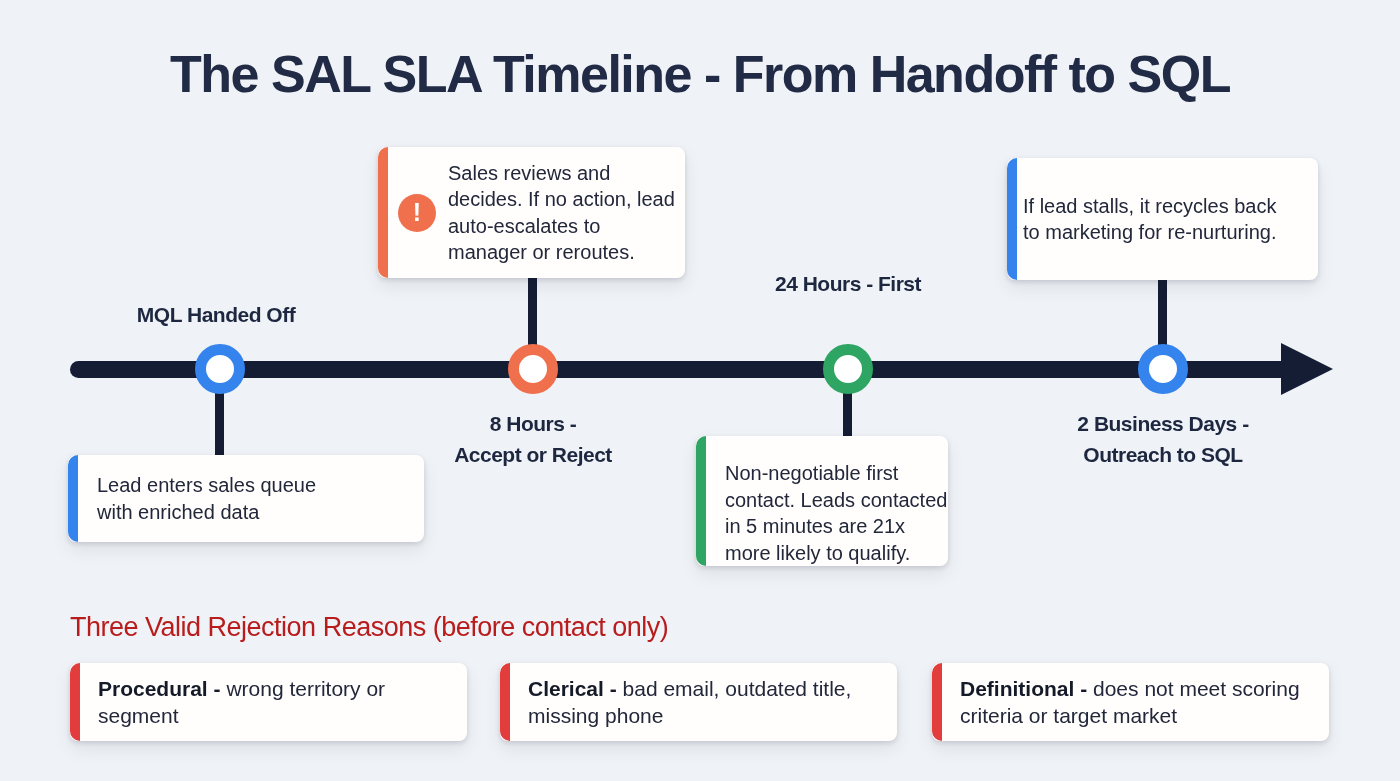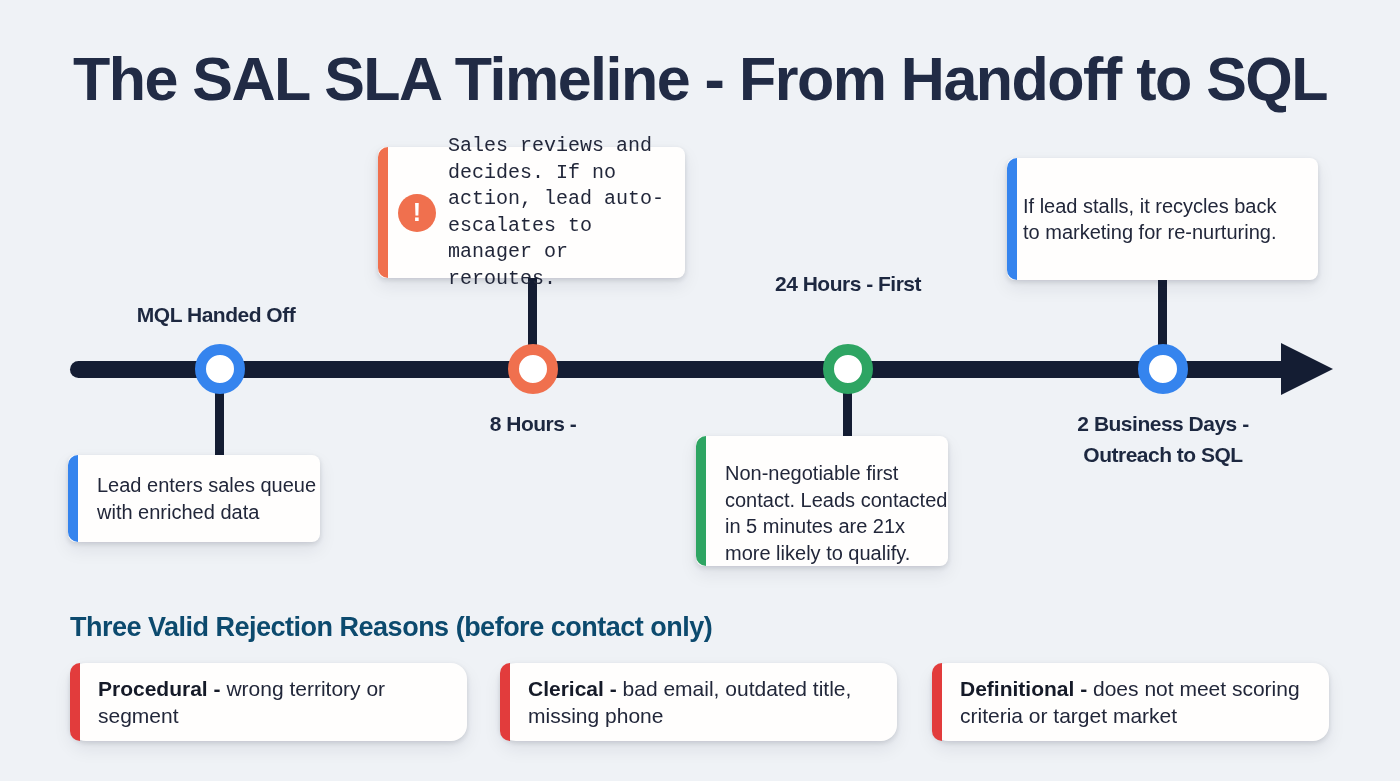--- a/index.html
+++ b/index.html
@@ -8,21 +8,21 @@
     font-family: "Liberation Sans", sans-serif;
     background: #eff2f6;
     color: #1d2840;
     overflow: hidden;
   }
   .canvas { position: relative; width: 1400px; height: 781px; background: #eff2f6; }
 
   
   .title {
     position: absolute; top: 44px; left: 0; width: 1400px;
-    text-align: center; font-size: 61px; font-weight: 700;
+    text-align: center; font-size: 52px; font-weight: 700;
     letter-spacing: -1.5px; color: #212b45;
   }
 
   
   .axis-line {
     position: absolute; left: 70px; top: 361px; width: 1214px; height: 17px;
     background: #141d33; border-radius: 9px 0 0 9px;
   }
   .axis-arrow {
     position: absolute; left: 1281px; top: 343px; width: 0; height: 0;
@@ -66,45 +66,45 @@
     border-radius: 10px 0 0 10px;
   }
   .accent-blue { background: #3584ee; }
   .accent-orange { background: #f0704e; }
   .accent-green { background: #2ea563; }
   .accent-red { background: #e23c3c; }
 
   .callout-text {
     font-size: 20px; line-height: 26.5px; color: #22273a;
   }
-  .callout-1 { left: 68px;  top: 455px; width: 252px; height: 87px; }
+  .callout-1 { left: 68px;  top: 455px; width: 356px; height: 87px; }
   .callout-1 .callout-text { margin-left: 29px; width: 258px; }
   .callout-2 { left: 378px; top: 147px; width: 307px; height: 131px; }
-  .callout-2 .callout-text { margin-left: 12px; width: 228px; font-family: Liberation Mono, monospace; }
+  .callout-2 .callout-text { margin-left: 12px; width: 228px; }
   .callout-3 { left: 696px; top: 436px; width: 252px; height: 130px; align-items: flex-end; }
   .callout-3 .callout-text { margin-left: 29px; width: 252px; }
   .callout-4 { left: 1007px; top: 158px; width: 311px; height: 122px; }
   .callout-4 .callout-text { margin-left: 16px; width: 262px; }
 
   .alert-badge {
     flex: 0 0 auto; margin-left: 20px;
     width: 38px; height: 38px; border-radius: 50%;
     background: #f0704e; color: #ffffff;
     display: flex; align-items: center; justify-content: center;
     font-size: 25px; font-weight: 700;
   }
 
   
   .rejection-heading {
     position: absolute; left: 70px; top: 612px;
-    font-size: 27px; font-weight: 700; letter-spacing: -0.5px; color: #0c4a6e;
+    font-size: 27px; font-weight: 400; letter-spacing: -0.5px; color: #b91c1c;
   }
   .reason-card {
     position: absolute; top: 663px; height: 78px; width: 397px;
-    background: #fffefd; border-radius: 16px;
+    background: #fffefd; border-radius: 8px;
     box-shadow: 0 2px 5px rgba(20,29,51,0.14), 0 8px 18px rgba(20,29,51,0.08);
     display: flex; align-items: center;
   }
   .reason-card-1 { left: 70px; }
   .reason-card-2 { left: 500px; }
   .reason-card-3 { left: 932px; }
   .reason-text {
     margin-left: 28px; width: 340px;
     font-size: 21px; line-height: 27px; color: #22273a;
   }
@@ -128,20 +128,21 @@
   <div class="node node-1"></div>
   <div class="node node-2"></div>
   <div class="node node-3"></div>
   <div class="node node-4"></div>
 
   <div class="m-label m-label-1">
     <div>MQL Handed Off</div>
   </div>
   <div class="m-label m-label-2">
     <div>8 Hours -</div>
+    <div>Accept or Reject</div>
   </div>
   <div class="m-label m-label-3">
     <div>24 Hours - First</div>
   </div>
   <div class="m-label m-label-4">
     <div>2 Business Days -</div>
     <div>Outreach to SQL</div>
   </div>
 
   <div class="callout callout-1">

